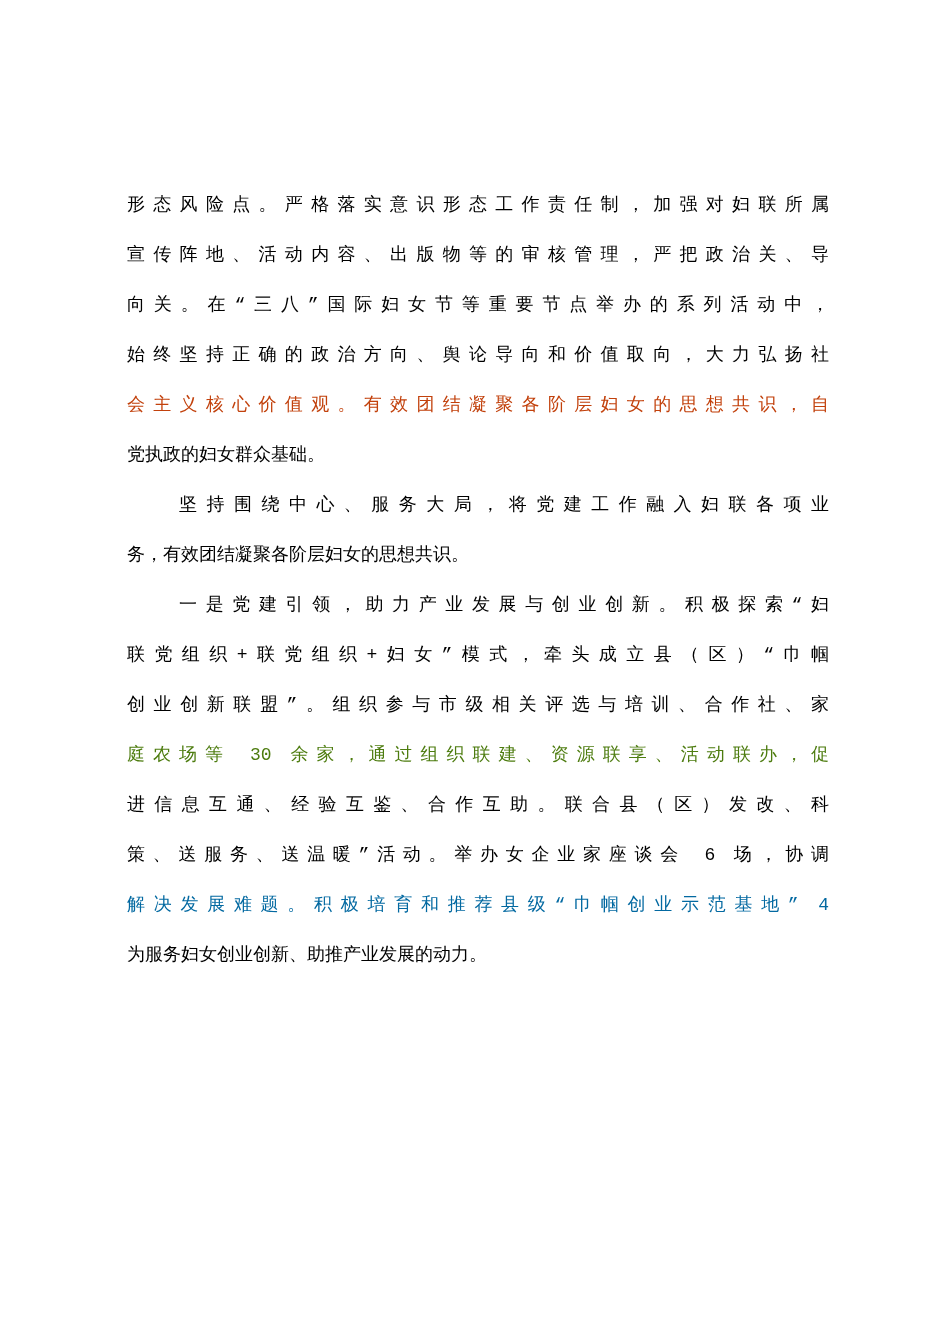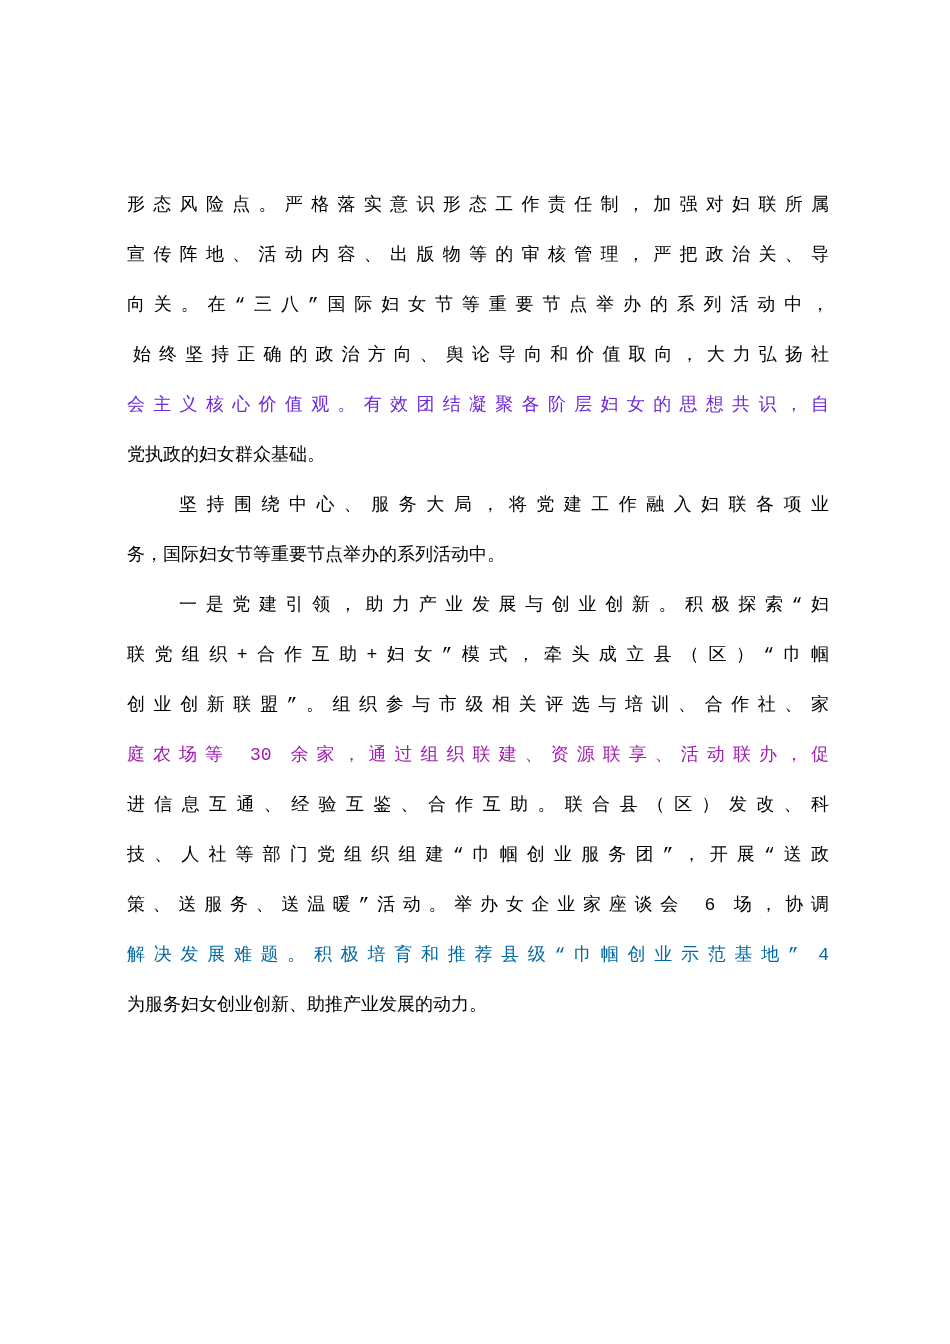--- a/index.html
+++ b/index.html
@@ -39,28 +39,27 @@
   }
 </style>
 </head>
 <body>
 
 <div class="page">
   <div class="doc-body" style="background: rgb(255, 255, 255);">
       <div class="line j" style="color: rgb(0, 0, 0);">形态风险点。严格落实意识形态工作责任制，加强对妇联所属</div>
       <div class="line j" style="color: rgb(0, 0, 0);">宣传阵地、活动内容、出版物等的审核管理，严把政治关、导</div>
       <div class="line j" style="color: rgb(0, 0, 0);">向关。在“三八”国际妇女节等重要节点举办的系列活动中，</div>
-      <div class="line j" style="color: rgb(0, 0, 0); margin-left: 6px;">始终坚持正确的政治方向、舆论导向和价值取向，大力弘扬社</div>
-      <div class="line j" style="color: #6d28d9;">会主义核心价值观。有效团结凝聚各阶层妇女的思想共识，自</div>
+      <div class="line j" style="color: rgb(0, 0, 0);">始终坚持正确的政治方向、舆论导向和价值取向，大力弘扬社</div>
+      <div class="line j" style="color: #c2410c;">会主义核心价值观。有效团结凝聚各阶层妇女的思想共识，自</div>
       <div class="line" style="color: rgb(0, 0, 0);">党执政的妇女群众基础。</div>
       <div class="line j ind" style="color: rgb(0, 0, 0);">坚持围绕中心、服务大局，将党建工作融入妇联各项业</div>
-      <div class="line" style="color: rgb(0, 0, 0);">务，国际妇女节等重要节点举办的系列活动中。</div>
+      <div class="line" style="color: rgb(0, 0, 0);">务，有效团结凝聚各阶层妇女的思想共识。</div>
       <div class="line j ind" style="color: rgb(0, 0, 0);">一是党建引领，助力产业发展与创业创新。积极探索“妇</div>
-      <div class="line j" style="color: rgb(0, 0, 0);">联党组织+合作互助+妇女”模式，牵头成立县（区）“巾帼</div>
+      <div class="line j" style="color: rgb(0, 0, 0);">联党组织+联党组织+妇女”模式，牵头成立县（区）“巾帼</div>
       <div class="line j" style="color: rgb(0, 0, 0);">创业创新联盟”。组织参与市级相关评选与培训、合作社、家</div>
-      <div class="line j" style="color: #a21caf;">庭农场等 30 余家，通过组织联建、资源联享、活动联办，促</div>
+      <div class="line j" style="color: #4d7c0f;">庭农场等 30 余家，通过组织联建、资源联享、活动联办，促</div>
       <div class="line j" style="color: rgb(0, 0, 0);">进信息互通、经验互鉴、合作互助。联合县（区）发改、科</div>
-      <div class="line j" style="color: rgb(0, 0, 0);">技、人社等部门党组织组建“巾帼创业服务团”，开展“送政</div>
       <div class="line j" style="color: rgb(0, 0, 0);">策、送服务、送温暖”活动。举办女企业家座谈会 6 场，协调</div>
       <div class="line j" style="color: #0369a1;">解决发展难题。积极培育和推荐县级“巾帼创业示范基地” 4</div>
       <div class="line" style="color: rgb(0, 0, 0);">为服务妇女创业创新、助推产业发展的动力。</div>
     </div>
 </div>
 
 </body></html>

